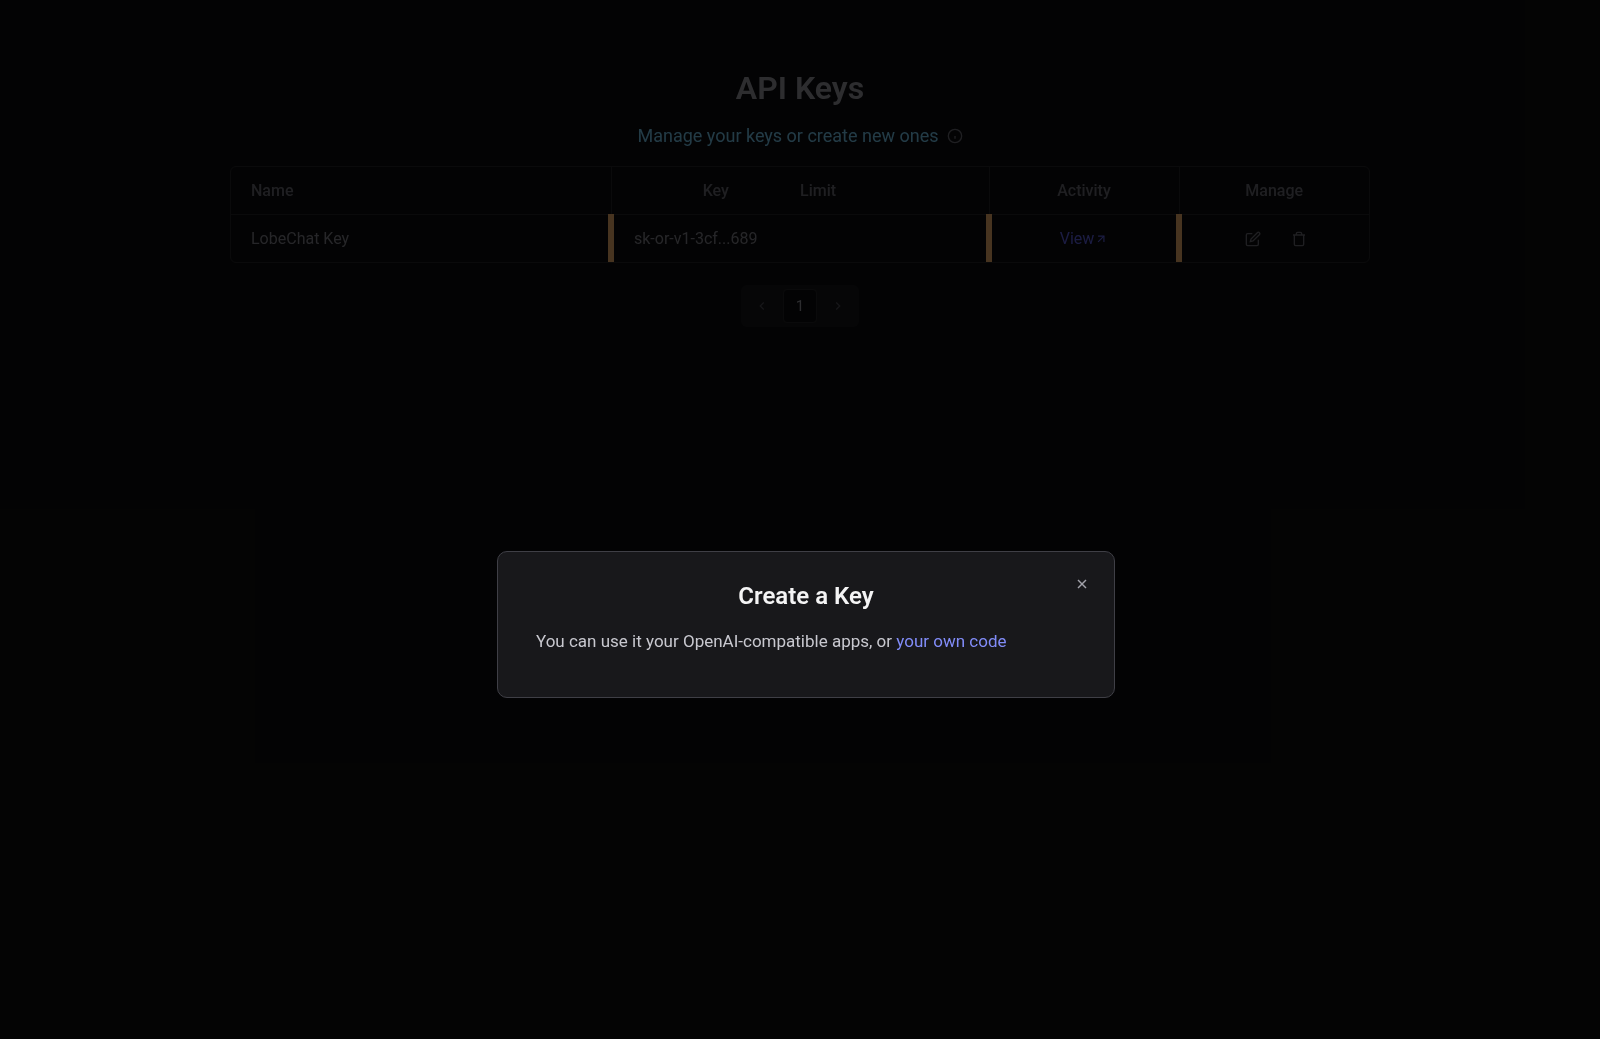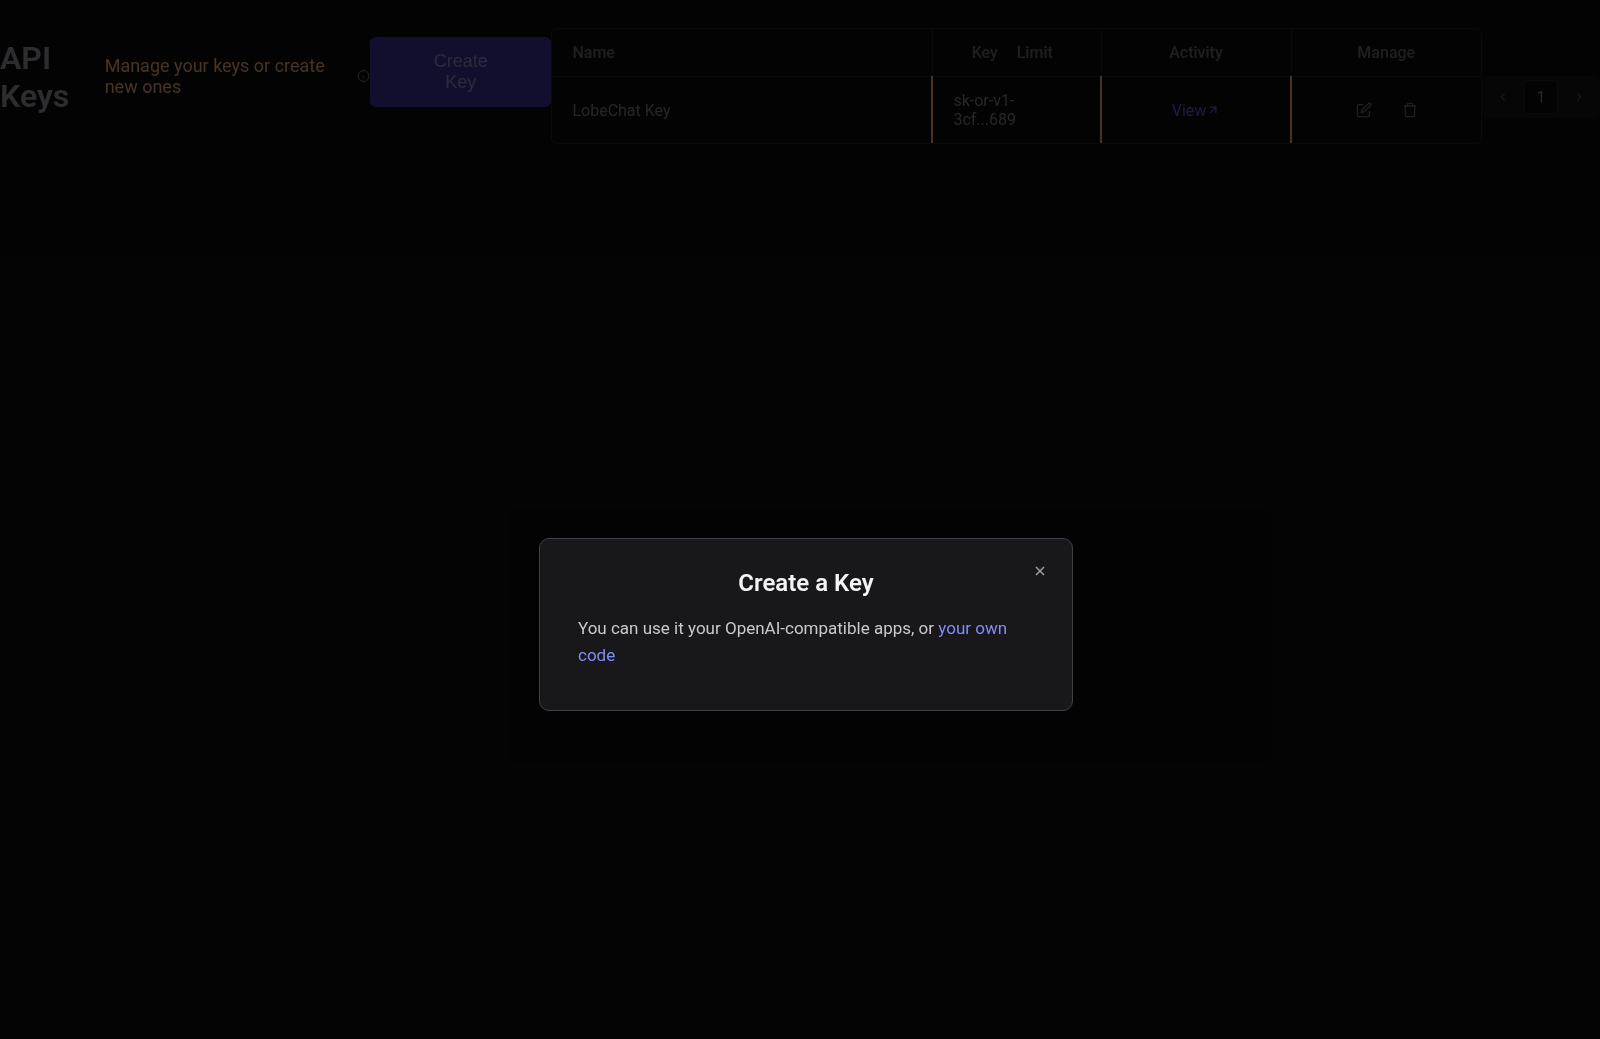--- a/index.html
+++ b/index.html
@@ -11,34 +11,35 @@
       background: #0d0d10;
       color: #e4e4e7;
       font-family: -apple-system, BlinkMacSystemFont, "Segoe UI", Roboto, sans-serif;
       width: 1600px;
       height: 1039px;
       overflow: hidden;
       position: relative;
     }
     .page-container {
       display: flex;
-      flex-direction: row;
-      align-items: center;
-      padding-top: 28px;
+      flex-direction: column;
+      align-items: center;
+      padding-top: 22px;
       width: 100%;
+      margin-top: 47px;
     }
     .page-title {
       font-size: 32px;
       font-weight: 600;
       color: #a1a1aa;
       margin-bottom: 18px;
     }
     .page-subtitle {
       font-size: 18px;
-      color: #fdba74;
+      color: #7dd3fc;
       margin-bottom: 20px;
       display: flex;
       align-items: center;
       gap: 8px;
     }
     .info-icon-svg {
       width: 16px;
       height: 16px;
       stroke: #71717a;
       fill: none;
@@ -73,21 +74,21 @@
       border-bottom: 1px solid #27272a;
       border-right: 1px solid #27272a;
     }
     th:last-child {
       border-right: none;
     }
     td {
       padding: 14px 20px;
       font-size: 16px;
       color: #a1a1aa;
-      border-right: 2px solid #fdba74;
+      border-right: 6px solid #fdba74;
     }
     td:last-child {
       border-right: none;
     }
     .col-name { width: 380px; text-align: left; }
     .col-key { width: 380px; text-align: left; }
     .col-activity { width: 190px; text-align: center; }
     .col-manage { width: 190px; text-align: center; }
     .cell-name { text-align: left; color: #8a8a92; }
     .cell-key { text-align: left; color: #8a8a92; }
@@ -165,21 +166,21 @@
       top: 0;
       left: 0;
       width: 100%;
       height: 100%;
       background: rgba(0,0,0,0.72);
       display: flex;
       align-items: center;
       justify-content: center;
     }
     .modal {
-      width: 534px;
+      width: 618px;
       background: #18181b;
       border: 1px solid #3f3f46;
       border-radius: 10px;
       padding: 30px 38px 42px 38px;
       position: relative;
       margin-top: 210px;
       margin-left: 12px;
     }
     .modal-close {
       position: absolute;
@@ -284,21 +285,20 @@
 <div class="page-container">
   <h1 class="page-title">API Keys</h1>
   <div class="page-subtitle">
     <span>Manage your keys or create new ones</span>
     <svg class="info-icon-svg" viewBox="0 0 24 24">
       <circle cx="12" cy="12" r="10"></circle>
         <line x1="12" y1="16" x2="12" y2="12"></line>
         <line x1="12" y1="8" x2="12.01" y2="8"></line>
     </svg>
   </div>
-  <button class="create-btn">Create Key</button>
 
   <div class="table-wrapper">
     <table>
       <thead>
         <tr>
           <th class="col-name">Name</th>
           <th class="col-key" colspan="2">
             <div style="display:flex;">
               <span style="flex:1;text-align:center;">Key</span>
               <span style="flex:1;">Limit</span>

